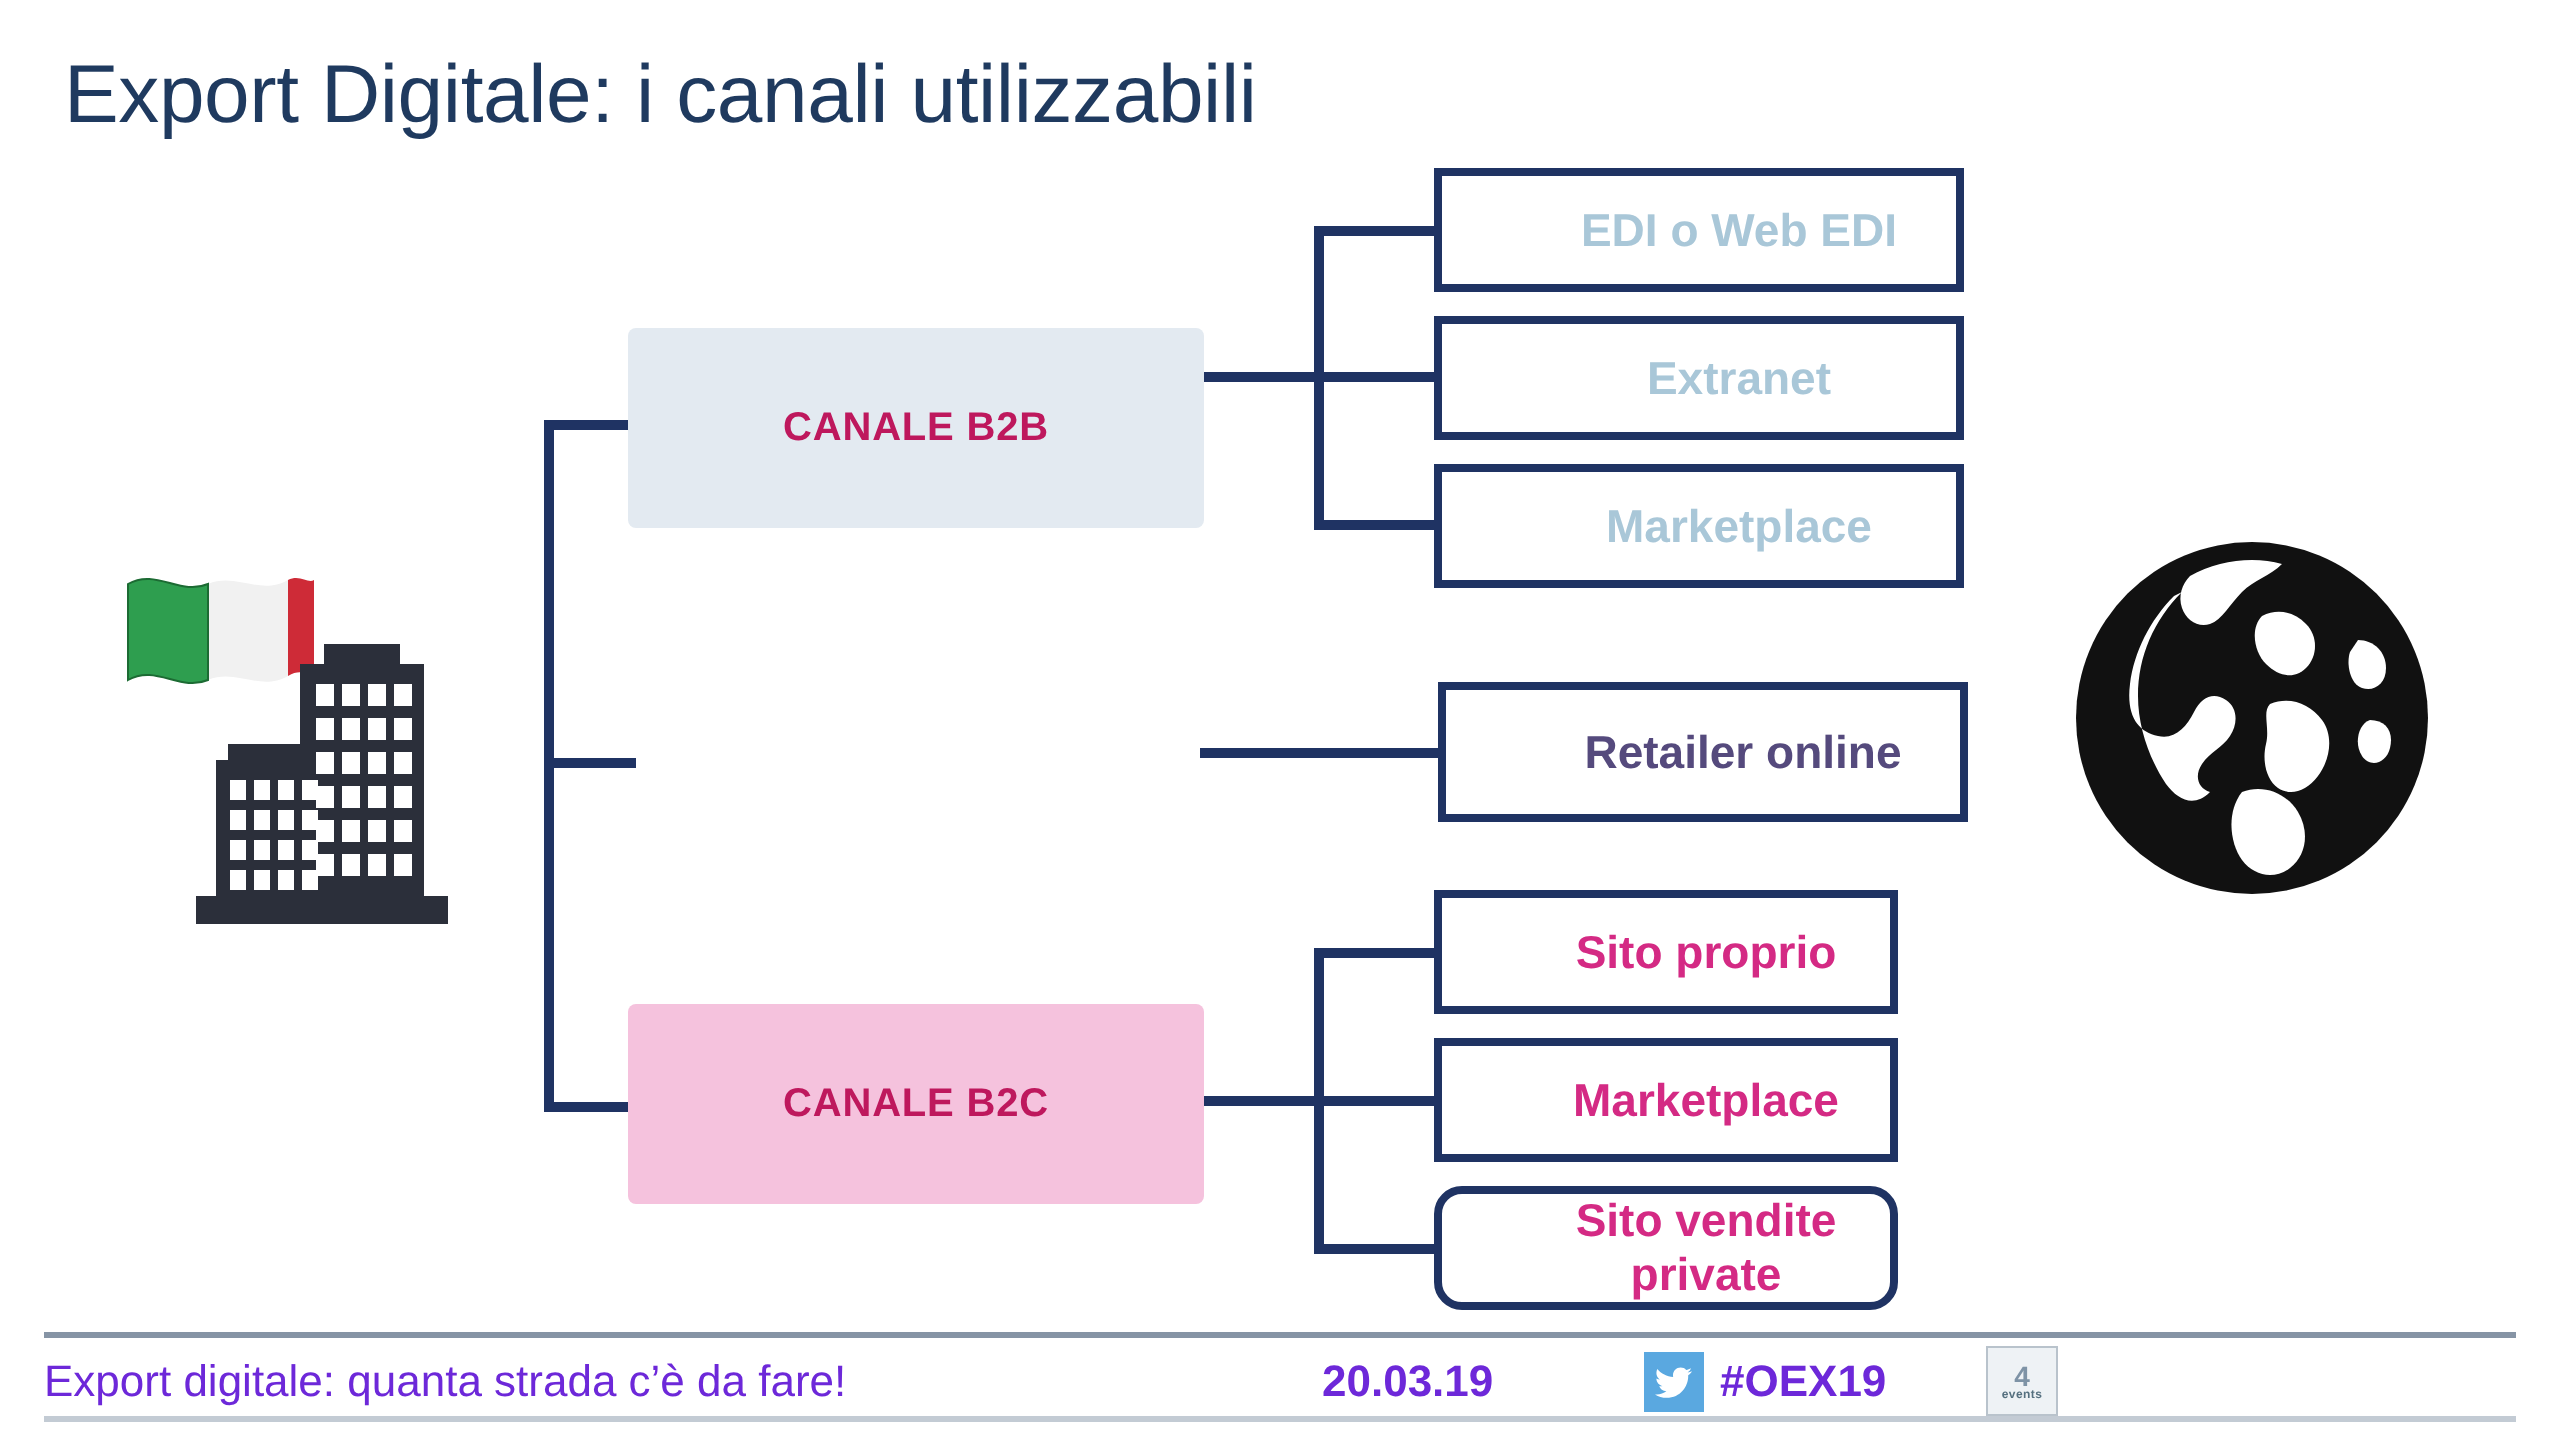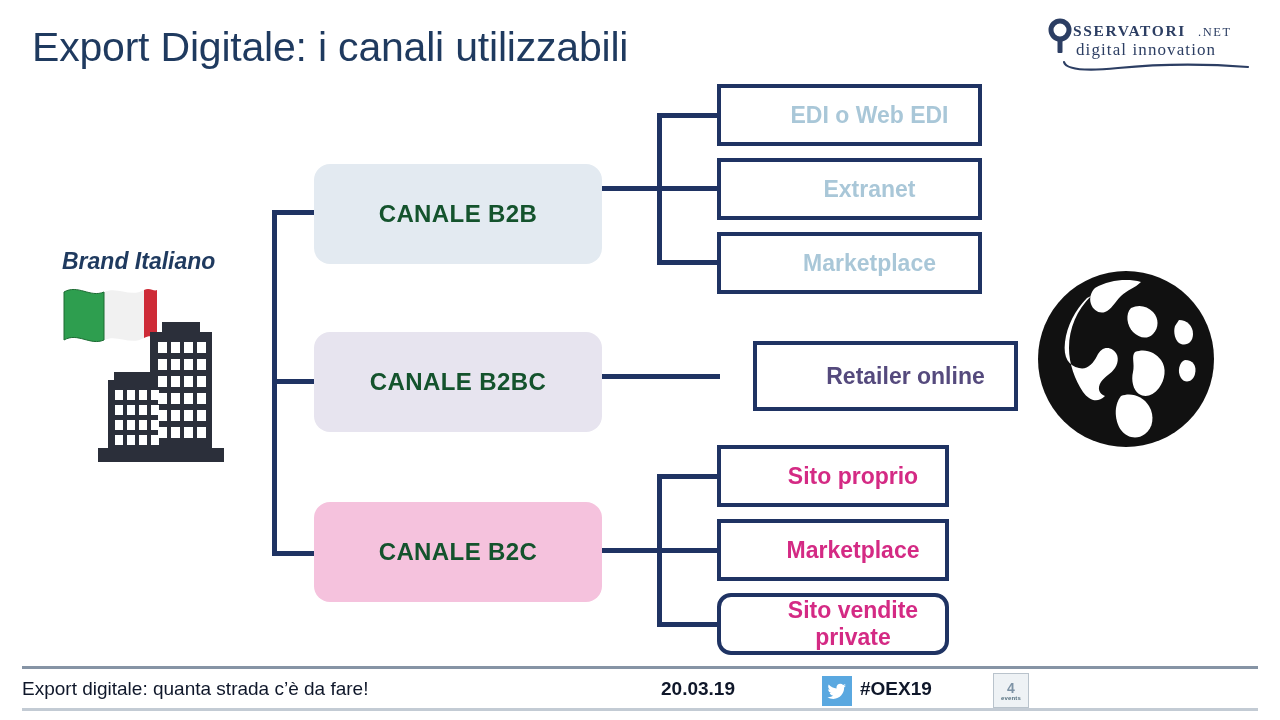--- a/index.html
+++ b/index.html
@@ -32,87 +32,74 @@
 
   
   .globe{position:absolute;left:1035px;top:268px;width:182px;height:182px;}
 
   
   .ln{position:absolute;background:#1f3363;}
 
   
   .pill{
     position:absolute;left:314px;width:288px;height:100px;
-    border-radius:16px;display:flex;align-items:center;justify-content:center;
-    font-size:24px;font-weight:bold;color:#14532d;letter-spacing:0.4px;
+    border-radius:4px;display:flex;align-items:center;justify-content:center;
+    font-size:20px;font-weight:bold;color:#be185d;letter-spacing:0.4px;
   }
   .pill.b2b {top:164px;background:#e3eaf1;}
   .pill.b2bc{top:332px;background:#e7e4ef;}
   .pill.b2c {top:502px;background:#f5c2dd;}
 
   
   .leaf{
     position:absolute;border:4px solid #1f3363;background:#ffffff;
     display:flex;align-items:center;justify-content:center;
     font-size:23px;font-weight:bold;text-align:center;
     box-sizing:border-box;
     padding-left:40px;
   }
   .leaf.b2b{left:717px;width:265px;height:62px;color:#a9c7d8;}
   .leaf.b2b.l1{top:84px;}
   .leaf.b2b.l2{top:158px;}
   .leaf.b2b.l3{top:232px;}
 
-  .leaf.b2bc{left:719px;top:341px;width:265px;height:70px;color:#554a7d;margin-left:34px;}
+  .leaf.b2bc{left:719px;top:341px;width:265px;height:70px;color:#554a7d;}
 
   .leaf.b2c{left:717px;width:232px;height:62px;color:#d42a84;}
   .leaf.b2c.l1{top:445px;}
   .leaf.b2c.l2{top:519px;}
   .leaf.b2c.l3{top:593px;border-radius:14px;}
 
   
   .foot-rule{position:absolute;left:22px;width:1236px;height:3px;}
   .foot-rule.top{top:666px;background:#8694a5;}
   .foot-rule.bot{top:708px;background:#c3cbd4;}
   .foot-text{
-    position:absolute;top:678px;font-size:19px;color:#0f172a;white-space:nowrap;
+    position:absolute;top:678px;font-size:22px;color:#6d28d9;white-space:nowrap;
   }
   .foot-left{left:22px;}
   .foot-date{left:661px;font-weight:bold;}
   .tw-icon{position:absolute;left:822px;top:676px;width:30px;height:30px;background:#5aa8e0;}
   .tw-icon svg{display:block;}
   .foot-hash{left:860px;font-weight:bold;}
   .d4-icon{position:absolute;left:993px;top:673px;width:36px;height:35px;
     border:1px solid #b9c3cc;background:#eef2f5;box-sizing:border-box;
     display:flex;flex-direction:column;align-items:center;justify-content:center;line-height:1;}
   .d4-num{font-size:14px;color:#7e93a6;font-weight:bold;}
   .d4-sub{font-size:6px;color:#55707f;font-weight:bold;letter-spacing:.2px;}
   .foot-net{left:1037px;font-style:italic;}
 </style>
 </head>
 <body>
 
 <div class="slide">
 
   <div class="title">Export Digitale: i canali utilizzabili</div>
 
-  <div class="logo">
-    <svg width="218" height="58" viewBox="0 0 218 58" xmlns="http://www.w3.org/2000/svg">
-      <g fill="#2c3e63">
-        <circle cx="12" cy="12" r="9" fill="none" stroke="#2c3e63" stroke-width="5"></circle>
-        <rect x="9.5" y="21" width="5" height="14" rx="1"></rect>
-        <text x="25" y="18" font-family="Liberation Serif, serif" font-size="15.5" font-weight="bold" letter-spacing="1.6">SSERVATORI</text>
-        <text x="150" y="18" font-family="Liberation Serif, serif" font-size="12.5" letter-spacing="1.6">.NET</text>
-        <text x="28" y="37" font-family="Liberation Serif, serif" font-size="17" letter-spacing="1.1">digital innovation</text>
-        <path d="M16 44 C 18 52, 40 53, 70 50 C 100 47, 150 45, 200 49" fill="none" stroke="#2c3e63" stroke-width="2.2" stroke-linecap="round"></path>
-      </g>
-    </svg>
-  </div>
-
-  <div class="brand-label">Brand Italiano</div>
+
 
   <div class="flag">
     <svg width="100" height="72" viewBox="0 0 100 72" xmlns="http://www.w3.org/2000/svg">
       <path d="M4 8 C 18 0, 30 14, 44 8 L44 56 C 30 62, 18 48, 4 56 Z" fill="#2e9e4f"></path>
       <path d="M44 8 C 58 2, 70 14, 84 6 L84 54 C 70 62, 58 50, 44 56 Z" fill="#f1f1f1"></path>
       <path d="M84 6 C 90 3, 94 8, 97 6 L97 52 C 94 54, 90 50, 84 54 Z" fill="#ce2b37"></path>
       <path d="M4 8 C 18 0, 30 14, 44 8 L44 56 C 30 62, 18 48, 4 56 Z" fill="none" stroke="#1c6b33" stroke-width="1"></path>
     </svg>
   </div>
 
@@ -210,21 +197,20 @@
 
   <div class="ln" style="left:600px;top:374px;width:120px;height:5px;"></div>
 
   <div class="ln" style="left:600px;top:548px;width:62px;height:5px;"></div>
   <div class="ln" style="left:657px;top:474px;width:5px;height:153px;"></div>
   <div class="ln" style="left:657px;top:474px;width:62px;height:5px;"></div>
   <div class="ln" style="left:657px;top:548px;width:62px;height:5px;"></div>
   <div class="ln" style="left:657px;top:622px;width:62px;height:5px;"></div>
 
   <div class="pill b2b">CANALE B2B</div>
-  <div class="pill b2bc">CANALE B2BC</div>
   <div class="pill b2c">CANALE B2C</div>
 
   <div class="leaf b2b l1">EDI o Web EDI</div>
   <div class="leaf b2b l2">Extranet</div>
   <div class="leaf b2b l3">Marketplace</div>
 
   <div class="leaf b2bc">Retailer online</div>
 
   <div class="leaf b2c l1">Sito proprio</div>
   <div class="leaf b2c l2">Marketplace</div>

